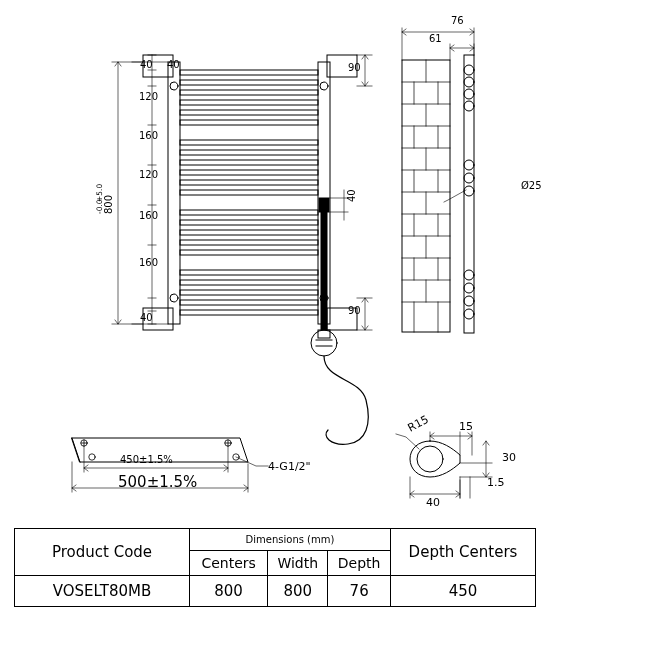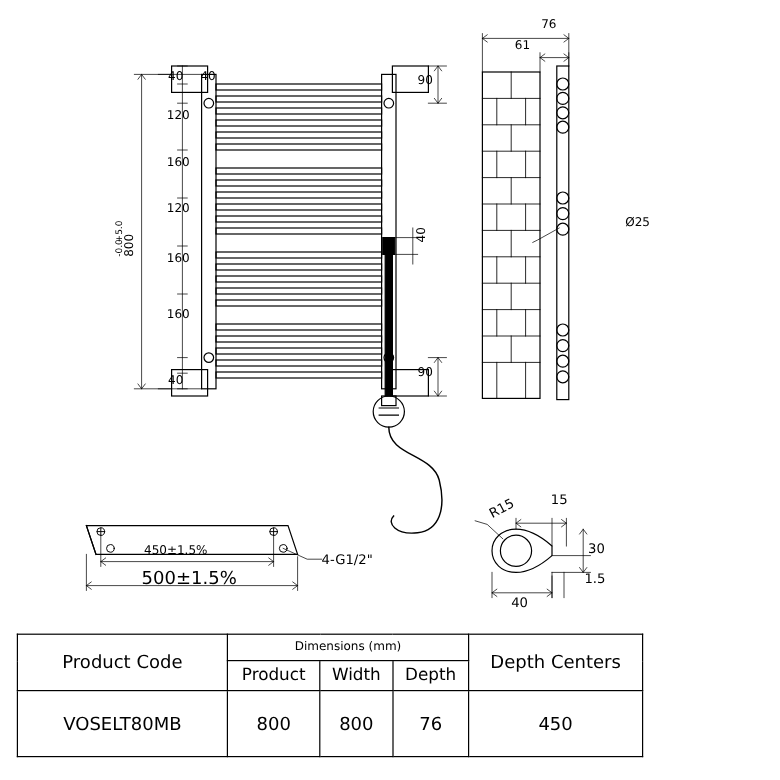--- a/index.html
+++ b/index.html
@@ -35,21 +35,21 @@
     border:1px solid #000;
     text-align:center;
     font-weight:normal;
     font-size:15px;
     padding:5px 2px;
   }
   .t-prod{width:170px;font-size:15px;}
   .t-dim{font-size:10px;}
   .t-pipe{width:140px;font-size:15px;}
   .sub td{font-size:14px;padding:4px 2px;}
-  .val td{font-size:15px;padding:18px 2px;border-radius:10px;}
+  .val td{font-size:15px;padding:6px 2px;border-radius:10px;}
 </style>
 </head>
 <body>
 
 <svg id="sheet" viewBox="0 0 650 650">
   <g fill="none" stroke="#000" stroke-width="1" stroke-linecap="square">
 
     <rect x="168" y="62" width="12" height="262"></rect>
 
     <rect x="318" y="62" width="12" height="262"></rect>
@@ -238,34 +238,34 @@
 
 <div class="lbl" style="left:451px;top:16px;"><span>76</span></div>
 <div class="lbl" style="left:429px;top:34px;"><span>61</span></div>
 <div class="lbl" style="left:477px;top:181px;margin-left:44px;"><span>Ø25</span></div>
 
 <div class="lbl" style="left:120px;top:455px;font-size:10px;"><span>450±1.5%</span></div>
 <div class="lbl" style="left:118px;top:475px;font-size:15px;"><span>500±1.5%</span></div>
 <div class="lbl" style="left:268px;top:461px;font-size:11px;"><span>4-G1/2"</span></div>
 
 <div class="lbl" style="left:406px;top:424px;transform:rotate(-28deg);transform-origin:left top;font-size:11px;"><span>R15</span></div>
-<div class="lbl" style="left:459px;top:411px;font-size:11px;"><span>15</span></div>
-<div class="lbl" style="left:490px;top:452px;font-size:11px;"><span>30</span></div>
+<div class="lbl" style="left:459px;top:421px;font-size:11px;"><span>15</span></div>
+<div class="lbl" style="left:502px;top:452px;font-size:11px;"><span>30</span></div>
 <div class="lbl" style="left:426px;top:497px;font-size:11px;"><span>40</span></div>
 <div class="lbl" style="left:487px;top:477px;font-size:11px;"><span>1.5</span></div>
 
 <table>
   <tbody>
       <tr>
     <th class="t-prod" rowspan="2">Product Code</th>
     <th class="t-dim" colspan="3">Dimensions (mm)</th>
     <th class="t-pipe" rowspan="2">Depth Centers</th>
   </tr>
   <tr class="sub">
-    <td>Product</td>
+    <td>Centers</td>
     <td>Width</td>
     <td>Depth</td>
   </tr>
   <tr class="val">
     <td>VOSELT80MB</td>
     <td>800</td>
     <td>800</td>
     <td>76</td>
     <td>450</td>
   </tr>

